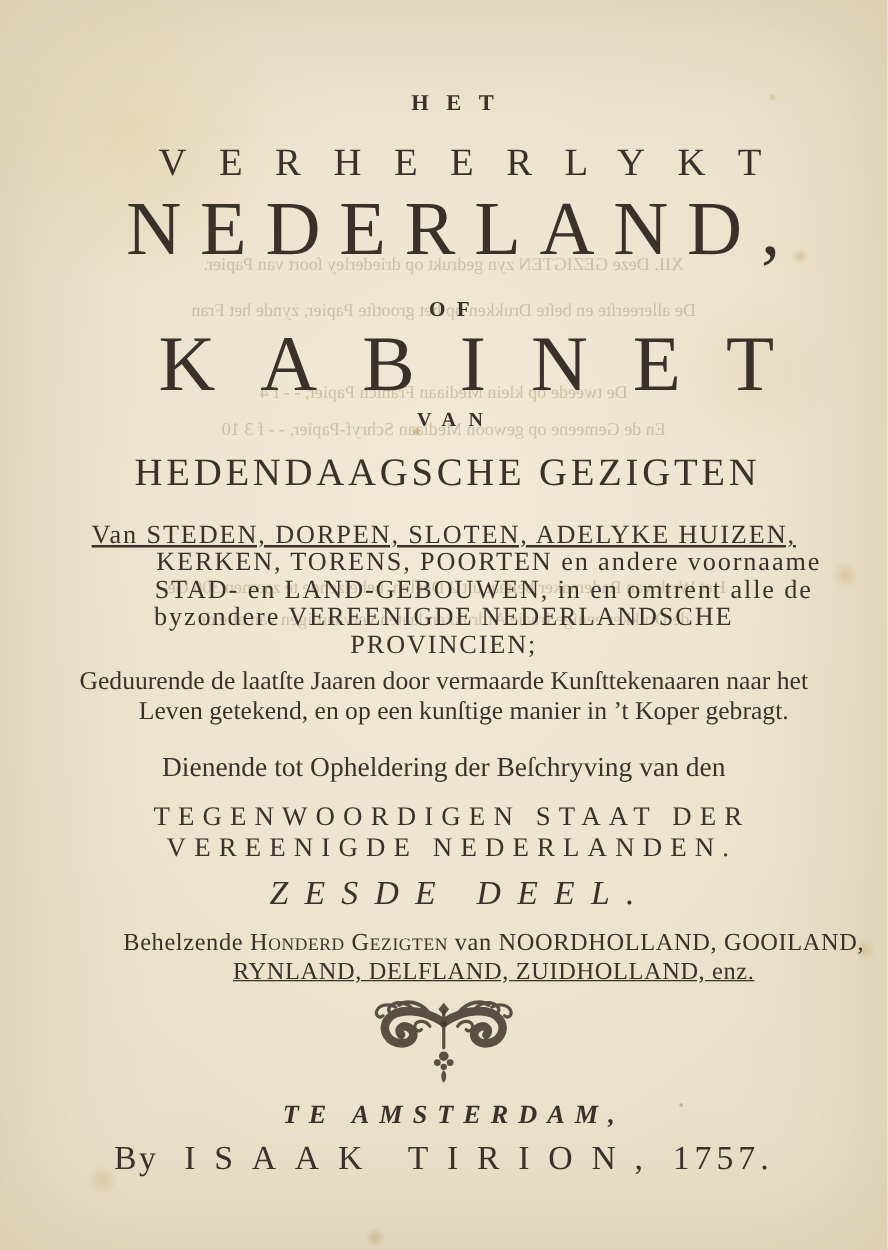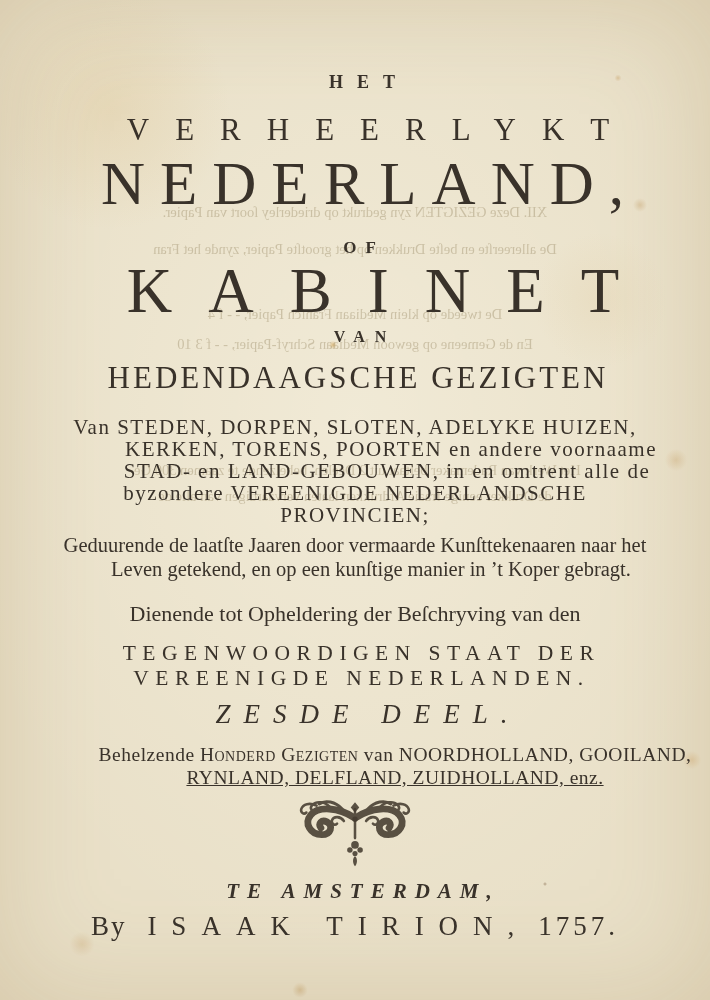--- a/index.html
+++ b/index.html
@@ -36,21 +36,21 @@
   
   .het          { top: 72px;  font-size: 18px;  letter-spacing: 14px; padding-left: 14px; font-weight: bold; }
   .verheerlykt  { top: 112px; font-size: 31px;  letter-spacing: 26px; padding-left: 26px; }
   .nederland    { top: 149px; font-size: 61px;  letter-spacing: 15px; padding-left: 15px; }
   .of           { top: 238px; font-size: 17px;  letter-spacing: 9px;  padding-left: 9px;  font-weight: bold; }
   .kabinet      { top: 255px; font-size: 63px;  letter-spacing: 36px; padding-left: 36px; }
   .van          { top: 328px; font-size: 16px;  letter-spacing: 10px; padding-left: 10px; font-weight: bold; }
   .heden        { top: 360px; font-size: 31px;  letter-spacing: 3px;  padding-left: 3px; }
   
   .desc  { font-size: 21px; letter-spacing: 1.5px; }
-  .d0 { top: 415px; } .d1 { top: 437px; padding-left: 36px; } .d2 { top: 459px; padding-left: 32px; }
+  .d0 { top: 415px; text-decoration: underline; } .d1 { top: 437px; padding-left: 36px; } .d2 { top: 459px; padding-left: 32px; }
   .d3 { top: 481px; } .d4 { top: 503px; }
   
   .note { font-size: 20.5px; }
   .n0 { top: 534px; } .n1 { top: 558px; padding-left: 16px; }
   .purpose { top: 601px; font-size: 22px; }
   
   .series { font-size: 21.5px; letter-spacing: 6.5px; padding-left: 6.5px; }
   .s0 { top: 641px; } .s1 { top: 666px; }
   .volume { top: 699px; font-size: 27px; font-style: italic; letter-spacing: 13px; padding-left: 13px; }
   

